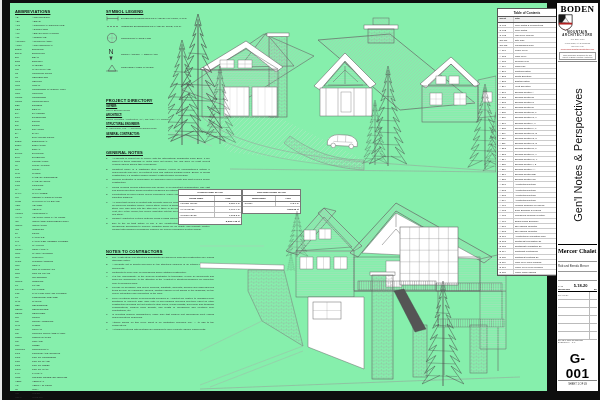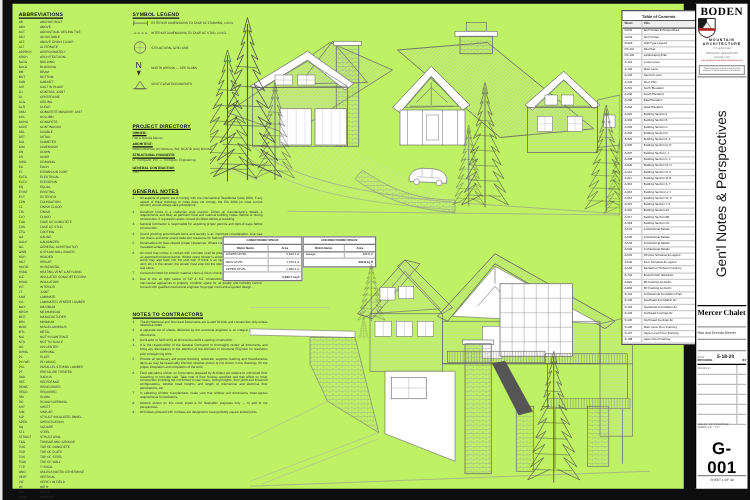--- a/index.html
+++ b/index.html
@@ -1,19 +1,19 @@
 <!DOCTYPE html>
 <html><head>
 <meta charset="utf-8">
 <style>
   html,body{margin:0;padding:0;}
   body{width:600px;height:400px;background:#0e0e0e;position:relative;overflow:hidden;
        font-family:"Liberation Sans",sans-serif;color:#222;}
   .sliver{position:absolute;left:0;top:0;width:2px;height:100%;background:#e8e8e8;}
-  .sheet{position:absolute;left:10px;top:3px;width:537px;height:388px;background:#bef264;}
+  .sheet{position:absolute;left:10px;top:3px;width:537px;height:388px;background:#86efac;}
   .sec-h{font-weight:bold;font-size:4px;text-decoration:underline;letter-spacing:.2px;margin-bottom:2px;color:#111;}
   
   .abbrev{position:absolute;left:5px;top:6px;width:88px;}
   .ab-row{display:flex;line-height:4.0px;font-size:2.5px;color:#333;}
   .ab-k{width:17px;flex:none;}
   .ab-v{flex:1;white-space:nowrap;overflow:hidden;}
   
   .symleg{position:absolute;left:96px;top:6px;width:100px;}
   .sym-row{display:flex;align-items:center;margin-bottom:3.2px;font-size:2.5px;color:#333;}
   .sym-g{width:15px;flex:none;text-align:center;}

